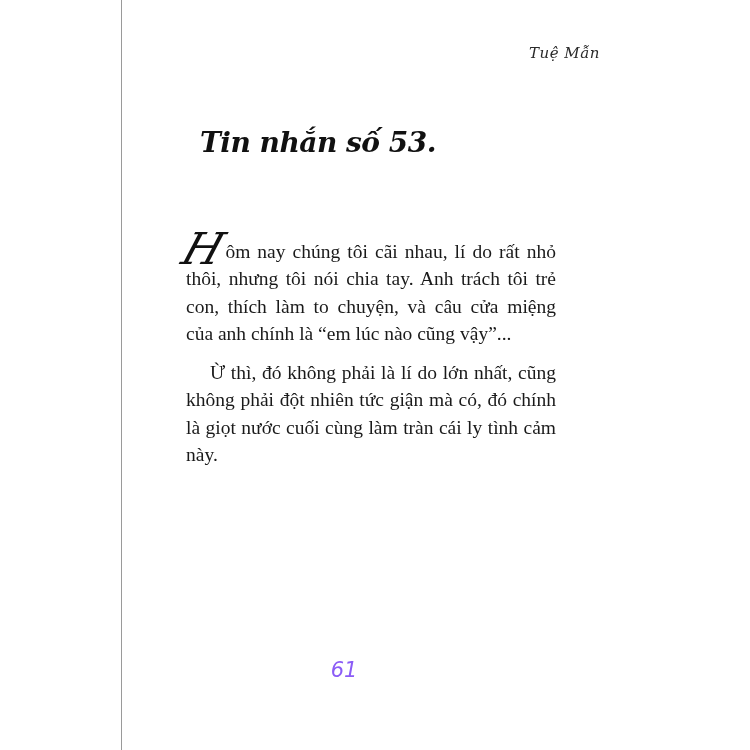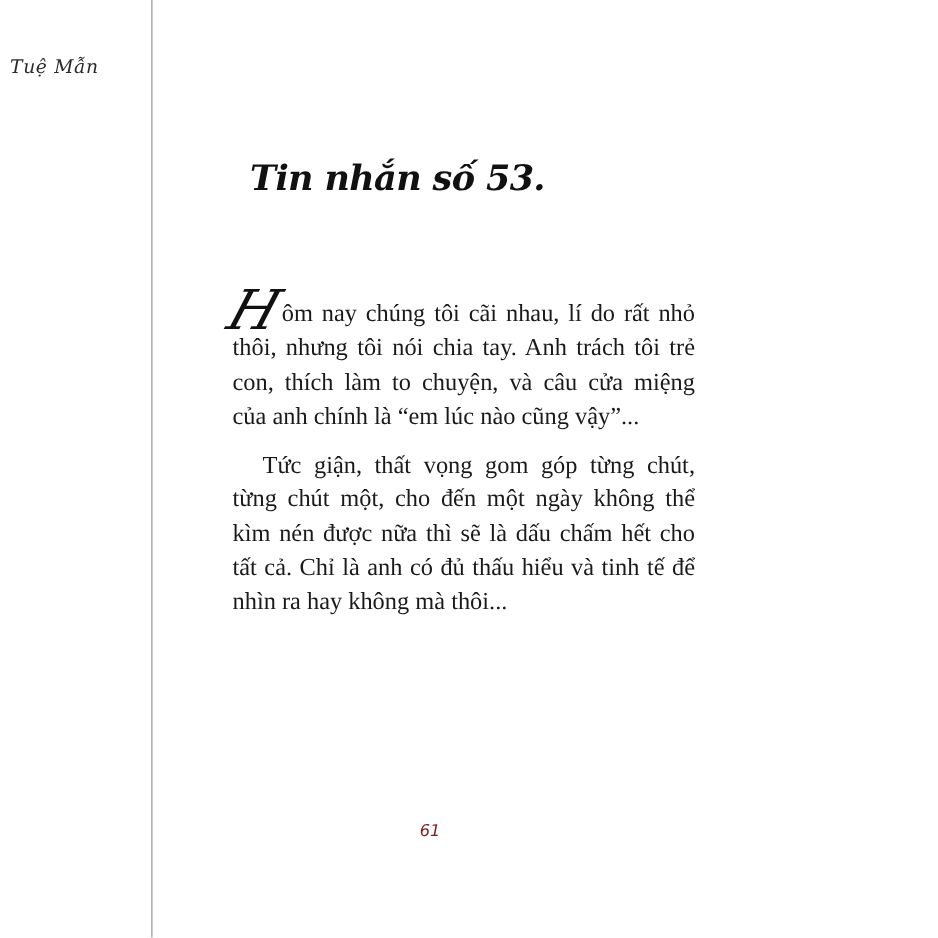--- a/index.html
+++ b/index.html
@@ -19,21 +19,21 @@
     top: 0;
     width: 1px;
     height: 750px;
     background: #9a9a9a;
   }
   .running-header {
     position: absolute;
     top: 44px;
     left: 0;
     width: 600px;
-    text-align: left;
+    text-align: right;
     font-family: "DejaVu Serif", serif;
     font-style: italic;
     font-size: 15px;
     color: #2a2a2a;
     letter-spacing: 0.5px;
     padding-left: 8px;
     box-sizing: border-box;
   }
   .chapter-title {
     position: absolute;
@@ -76,33 +76,33 @@
     margin-right: 1px;
   }
   .page-number {
     position: absolute;
     top: 658px;
     left: 0;
     width: 680px;
     text-align: center;
     font-family: "DejaVu Sans", sans-serif;
     font-style: italic;
-    font-size: 13px;
-    color: #7f1d1d;
+    font-size: 21px;
+    color: #8b5cf6;
     padding-left: 8px;
     box-sizing: border-box;
   }
 </style>
 </head>
 <body>
 
 <div class="page-edge"></div>
 
 <div class="running-header">Tuệ Mẫn</div>
 
 <div class="chapter-title">Tin nhắn số 53.</div>
 
 <div class="body-text">
   <p class="first"><span class="dropcap">H</span><span>ôm nay chúng tôi cãi nhau, lí do rất nhỏ thôi, nhưng tôi nói chia tay. Anh trách tôi trẻ con, thích làm to chuyện, và câu cửa miệng của anh chính là “em lúc nào cũng vậy”...</span></p>
-  <p>Tức giận, thất vọng gom góp từng chút, từng chút một, cho đến một ngày không thể kìm nén được nữa thì sẽ là dấu chấm hết cho tất cả. Chỉ là anh có đủ thấu hiểu và tinh tế để nhìn ra hay không mà thôi...</p>
+  <p>Ừ thì, đó không phải là lí do lớn nhất, cũng không phải đột nhiên tức giận mà có, đó chính là giọt nước cuối cùng làm tràn cái ly tình cảm này.</p>
 </div>
 
 <div class="page-number">61</div>
 
 </body></html>

